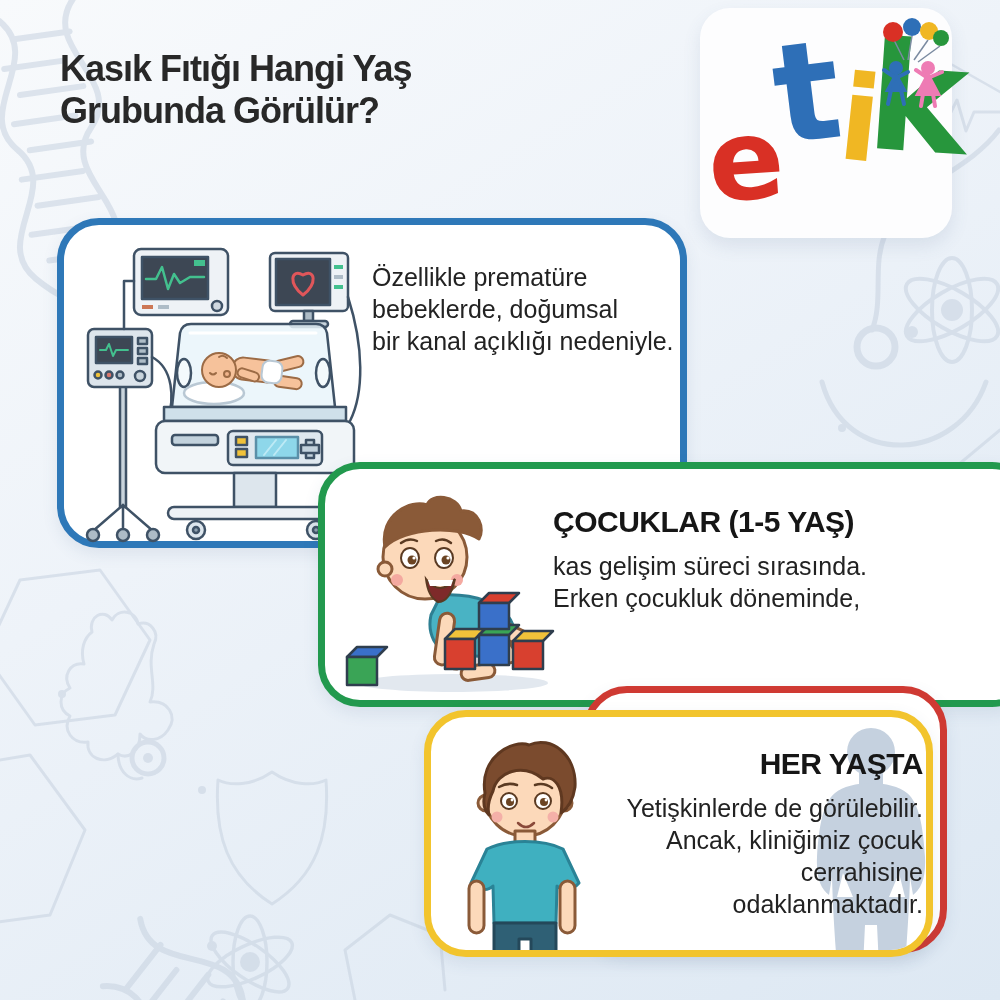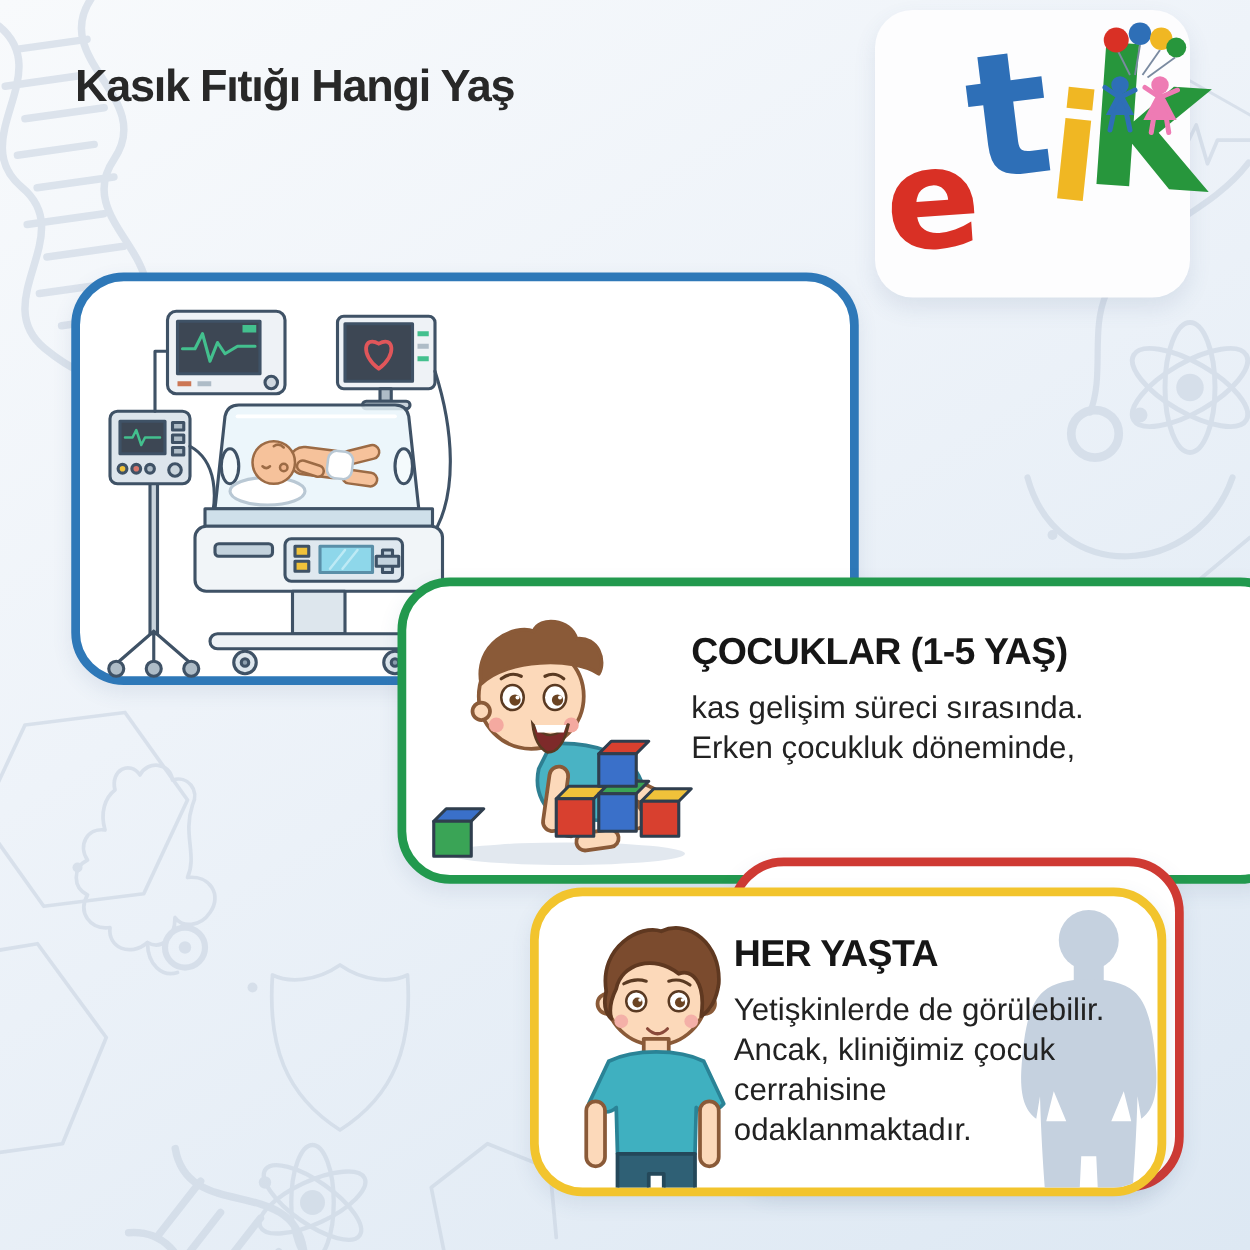--- a/index.html
+++ b/index.html
@@ -31,21 +31,21 @@
   
   .card{position:absolute;background:#fff;box-sizing:border-box;
         box-shadow:0 6px 16px rgba(60,90,130,.10);}
   .card-newborn{left:57px;top:218px;width:630px;height:330px;
         border:7px solid #2e78b8;border-radius:42px;z-index:3;}
   .card-children{left:318px;top:462px;width:716px;height:245px;
         border:7px solid #22994e;border-radius:42px;z-index:4;}
   .card-allages-red{left:583px;top:686px;width:364px;height:267px;
         border:7px solid #cf3a33;border-radius:44px;z-index:5;}
   .card-allages{left:424px;top:710px;width:509px;height:247px;
-        border:7px solid #f2c42d;border-radius:42px;z-index:6;overflow:hidden;}
+        border:7px solid #f2c42d;border-radius:42px;z-index:6;overflow:hidden;text-align:right;}
   
   .card-text{position:absolute;color:#1d1d1d;}
   .h-card{font-size:30px;font-weight:bold;letter-spacing:-0.5px;line-height:1.15;color:#161616;}
   .h-note{font-weight:600;}
   .body-line{font-size:25px;line-height:1.28;color:#222;}
   .t-newborn{left:308px;top:22px;width:308px;}
   .t-newborn .body{margin-top:14px;}
   .t-children{left:228px;top:36px;width:392px;}
   .t-children .body{margin-top:10px;}
   .t-allages{left:156px;top:30px;width:336px;z-index:3;}
@@ -121,20 +121,21 @@
       <ellipse cx="250" cy="962" rx="46" ry="17" transform="rotate(-25 250 962)"></ellipse>
       <ellipse cx="250" cy="962" rx="46" ry="17" transform="rotate(35 250 962)"></ellipse>
       <ellipse cx="250" cy="962" rx="46" ry="17" transform="rotate(90 250 962)"></ellipse>
       <circle cx="250" cy="962" r="10" fill="#c7d2e0" stroke="none"></circle>
       <circle cx="212" cy="946" r="5" fill="#c7d2e0" stroke="none"></circle>
     </g>
   </svg>
 
   <div class="title">
     <div>Kasık Fıtığı Hangi Yaş</div>
+    <div>Grubunda Görülür?</div>
   </div>
 
   <div class="logo-card">
     <span class="logo-letter logo-e">e</span>
     <span class="logo-letter logo-t">t</span>
     <span class="logo-letter logo-i">i</span>
     <span class="logo-letter logo-k">k</span>
     <svg class="logo-deco" width="74" height="92" viewBox="0 0 74 92">
       <g>
         <line x1="16" y1="24" x2="26" y2="44" stroke="#7a8aa0" stroke-width="1.5"></line>
@@ -226,20 +227,25 @@
           </g>
         <rect x="156" y="236" width="42" height="34" fill="#dde6ed"></rect>
         <rect x="90" y="270" width="176" height="12" rx="6" fill="#eef2f6"></rect>
         <circle cx="118" cy="293" r="9" fill="#dde6ed"></circle>
           <circle cx="118" cy="293" r="3" fill="#8ea0af"></circle>
         <circle cx="238" cy="293" r="9" fill="#dde6ed"></circle>
           <circle cx="238" cy="293" r="3" fill="#8ea0af"></circle>
       </g>
     </svg>
     <div class="card-text t-newborn">
+      <div class="body">
+        <div class="body-line">Özellikle prematüre</div>
+        <div class="body-line">bebeklerde, doğumsal</div>
+        <div class="body-line">bir kanal açıklığı nedeniyle.</div>
+      </div>
     </div>
   </div>
 
   <div class="card card-children">
     <svg class="illus illus-baby" width="228" height="212" viewBox="0 0 228 212">
       <ellipse cx="120" cy="198" rx="95" ry="9" fill="#e2e8ef"></ellipse>
       <g stroke="#8a5a38" stroke-width="3" stroke-linecap="round" stroke-linejoin="round">
 
         <path d="M108,110 C140,108 172,118 180,140 C188,160 178,172 162,172 L120,170 C102,166 94,148 98,130 Z" fill="#49b3c4" stroke="#2e7f92"></path>
 

